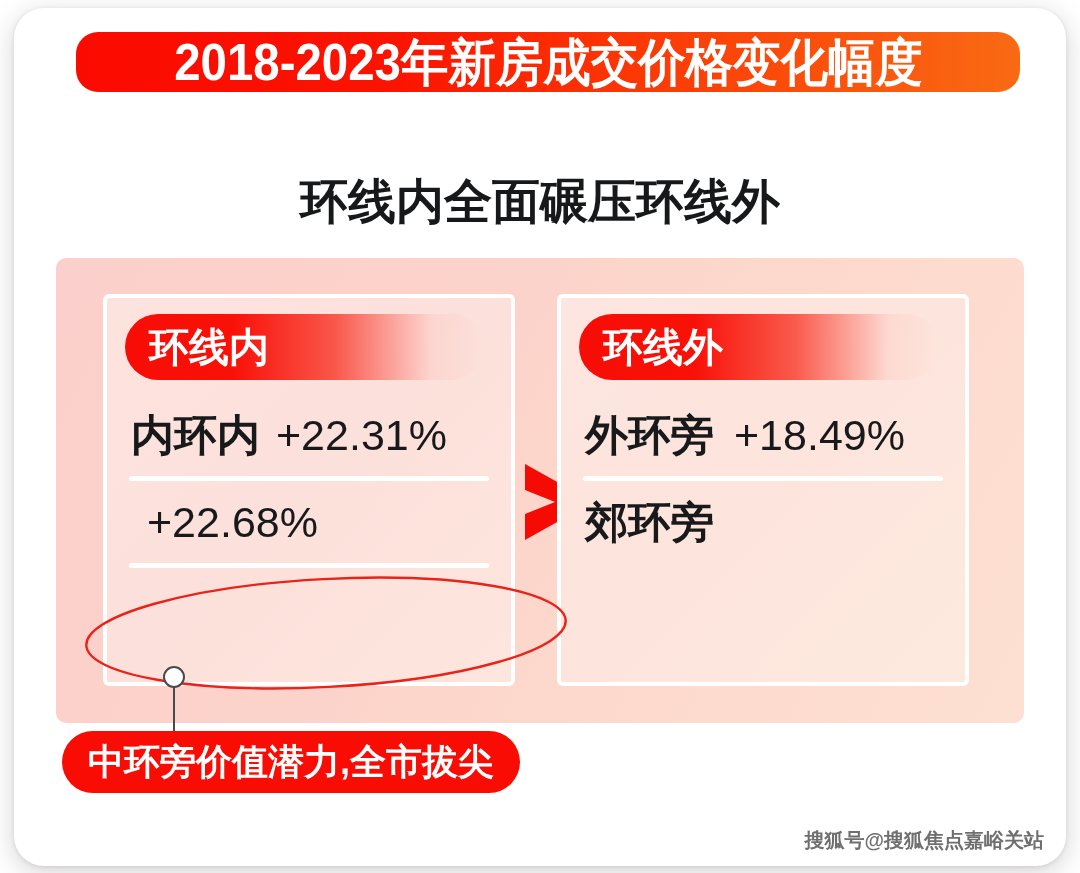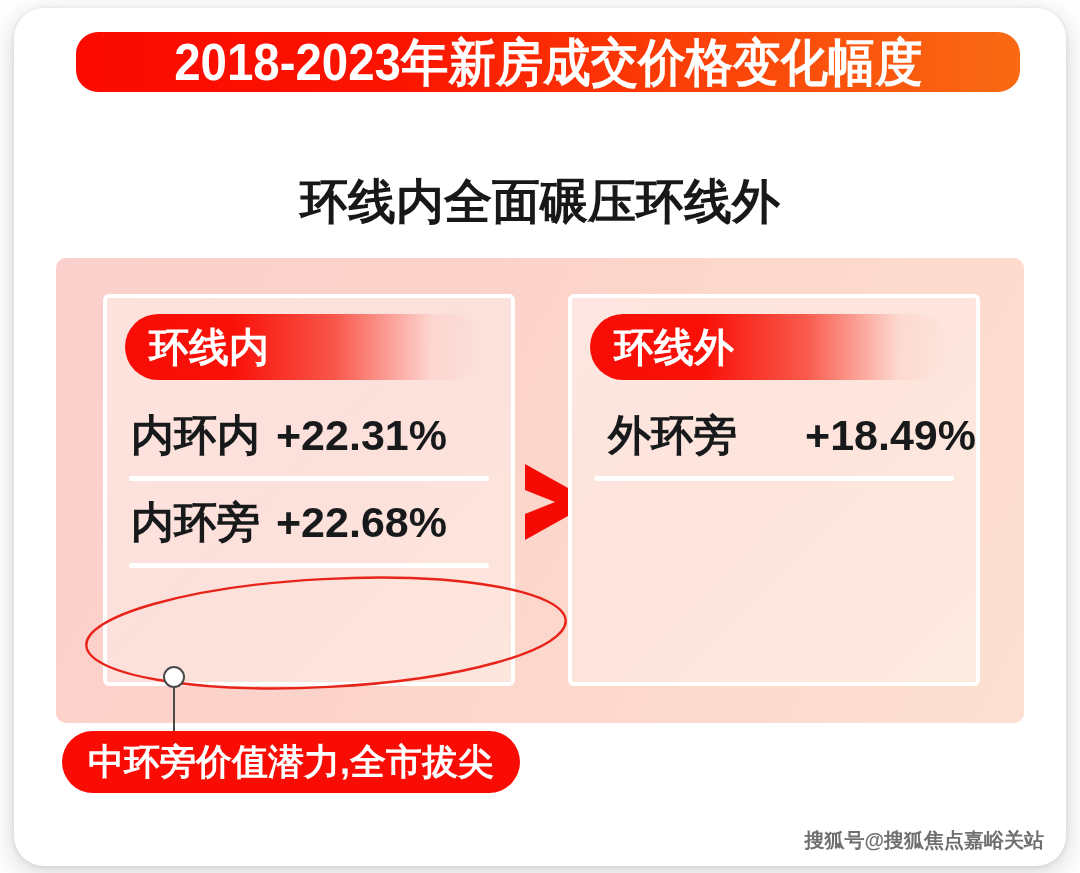--- a/index.html
+++ b/index.html
@@ -80,21 +80,21 @@
     position: absolute;
     top: 36px;
     width: 412px;
     height: 392px;
     border-radius: 6px;
     border: 4px solid #ffffff;
     box-sizing: border-box;
     overflow: hidden;
   }
   #card-inner  { left: 47px;  background: linear-gradient(135deg, #fde3de 0%, #fce0db 45%, #fde6dd 100%); }
-  #card-outer  { left: 512px; background: linear-gradient(135deg, #fde6e1 0%, #fde4dc 45%, #fdeadf 100%); }
+  #card-outer  { left: 501px; background: linear-gradient(135deg, #fde6e1 0%, #fde4dc 45%, #fdeadf 100%); }
 
   
   .badge {
     position: absolute;
     left: 18px;
     top: 16px;
     width: 360px;
     height: 66px;
     border-radius: 33px;
     display: flex;
@@ -122,34 +122,34 @@
     white-space: nowrap;
   }
   .row .name {
     font-size: 43px;
     font-weight: 700;
     color: #18191b;
     line-height: 1;
   }
   .row .value {
     font-size: 43px;
-    font-weight: 700;
+    font-weight: 400;
     color: #18191b;
     line-height: 1;
     margin-left: 16px;
   }
   .row.highlight .name,
   .row.highlight .value { color: #f50b04; }
   .divider {
     height: 5px;
     margin: 0 22px;
     background: #ffffff;
     border-radius: 3px;
   }
-  #card-outer .row { padding-left: 36px; justify-content: space-between; }
+  #card-outer .row { padding-left: 24px; }
   #card-outer .row .value { margin-left: 20px; }
 
   
   #gt-symbol {
     position: absolute;
     left: 463px;
     top: 200px;
     width: 80px;
     height: 88px;
   }
@@ -232,21 +232,20 @@
       <div class="badge" id="badge-inner">
         <span class="badge-text">环线内</span>
       </div>
       <div class="rows">
         <div class="row">
           <span class="name">内环内</span>
           <span class="value">+22.31%</span>
         </div>
         <div class="divider"></div>
         <div class="row">
-          <span class="name">内环旁</span>
           <span class="value">+22.68%</span>
         </div>
         <div class="divider"></div>
       </div>
     </div>
 
     <svg id="gt-symbol" viewBox="0 0 80 88">
       <polygon points="6,6 74,44 6,82 6,56 36,44 6,32" fill="#f50b04"></polygon>
     </svg>
 
@@ -254,20 +253,21 @@
       <div class="badge" id="badge-outer">
         <span class="badge-text">环线外</span>
       </div>
       <div class="rows">
         <div class="row">
           <span class="name">外环旁</span>
           <span class="value">+18.49%</span>
         </div>
         <div class="divider"></div>
         <div class="row">
+          <span class="name">郊环旁</span>
         </div>
       </div>
     </div>
 
     <svg id="ellipse-highlight" viewBox="0 0 500 130">
       <ellipse cx="250" cy="65" rx="240" ry="54" fill="none" stroke="#e8231a" stroke-width="2.4" transform="rotate(-3 250 65)"></ellipse>
     </svg>
   </div>
 
   <div id="connector-dot"></div>

